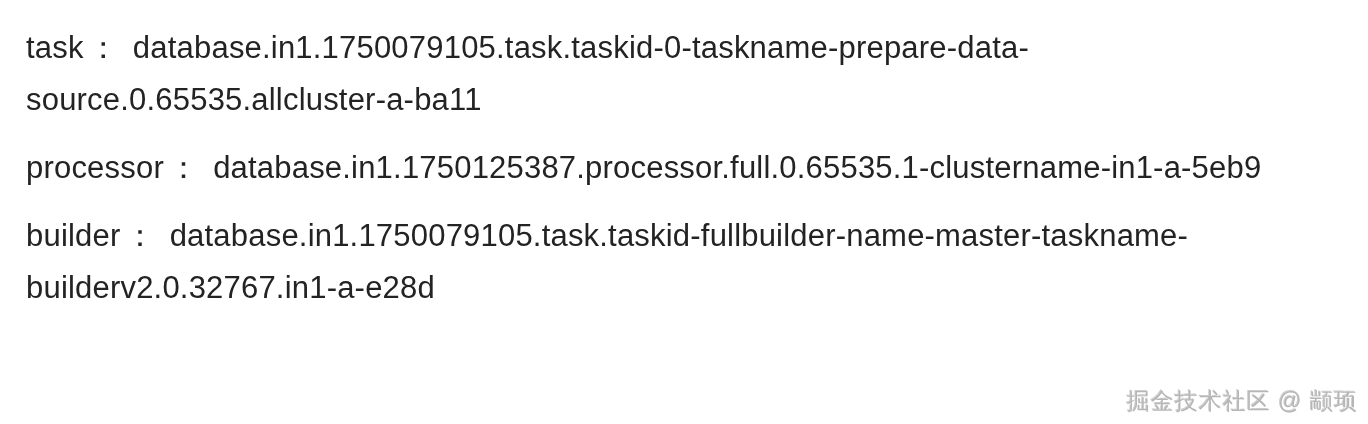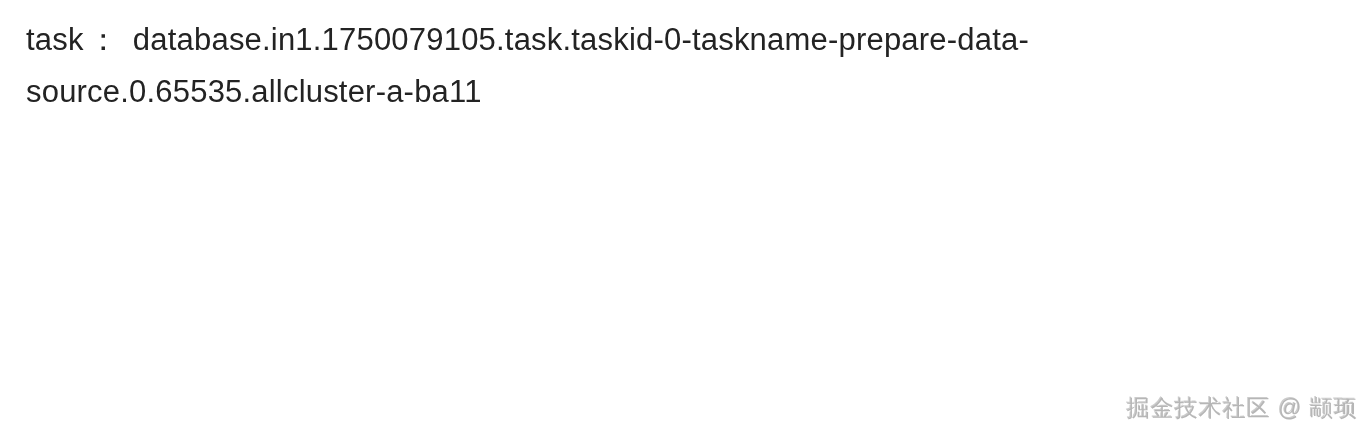--- a/index.html
+++ b/index.html
@@ -17,41 +17,43 @@
     color: #232323;
     font-size: 31px;
     line-height: 52px;
     letter-spacing: 0.2px;
   }
   .entry {
     margin: 16px 0;
     word-break: normal;
     overflow-wrap: break-word;
   }
-  .entry:first-child { margin-top: 8px; }
+  .entry:first-child { margin-top: 16px; }
   .entry-colon {
     display: inline-block;
     margin: 0 14px 0 4px;
   }
   .watermark {
     position: absolute;
     right: 10px;
-    bottom: 0;
+    bottom: 7px;
     font-size: 23px;
     letter-spacing: 1px;
     color: #b6b6b6;
     text-shadow: 1px 1px 1px #ffffff, -1px -1px 0 rgba(110,110,110,0.35);
     white-space: nowrap;
   }
 </style>
 </head>
 <body>
 
 <div class="content">
 
   <p class="entry"><span class="entry-label">task</span><span class="entry-colon">：</span><span class="entry-value">database.in1.1750079105.task.taskid-0-taskname-prepare-data-source.0.65535.allcluster-a-ba11</span></p>
 
+  <p class="entry"><span class="entry-label">processor</span><span class="entry-colon">：</span><span class="entry-value">database.in1.1750125387.processor.full.0.65535.1-clustername-in1-a-5eb9</span></p>
 
+  <p class="entry"><span class="entry-label">builder</span><span class="entry-colon">：</span><span class="entry-value">database.in1.1750079105.task.taskid-fullbuilder-name-master-taskname-builderv2.0.32767.in1-a-e28d</span></p>
 
 
 </div>
 
 <div class="watermark">掘金技术社区 @ 颛顼</div>
 
 </body></html>

